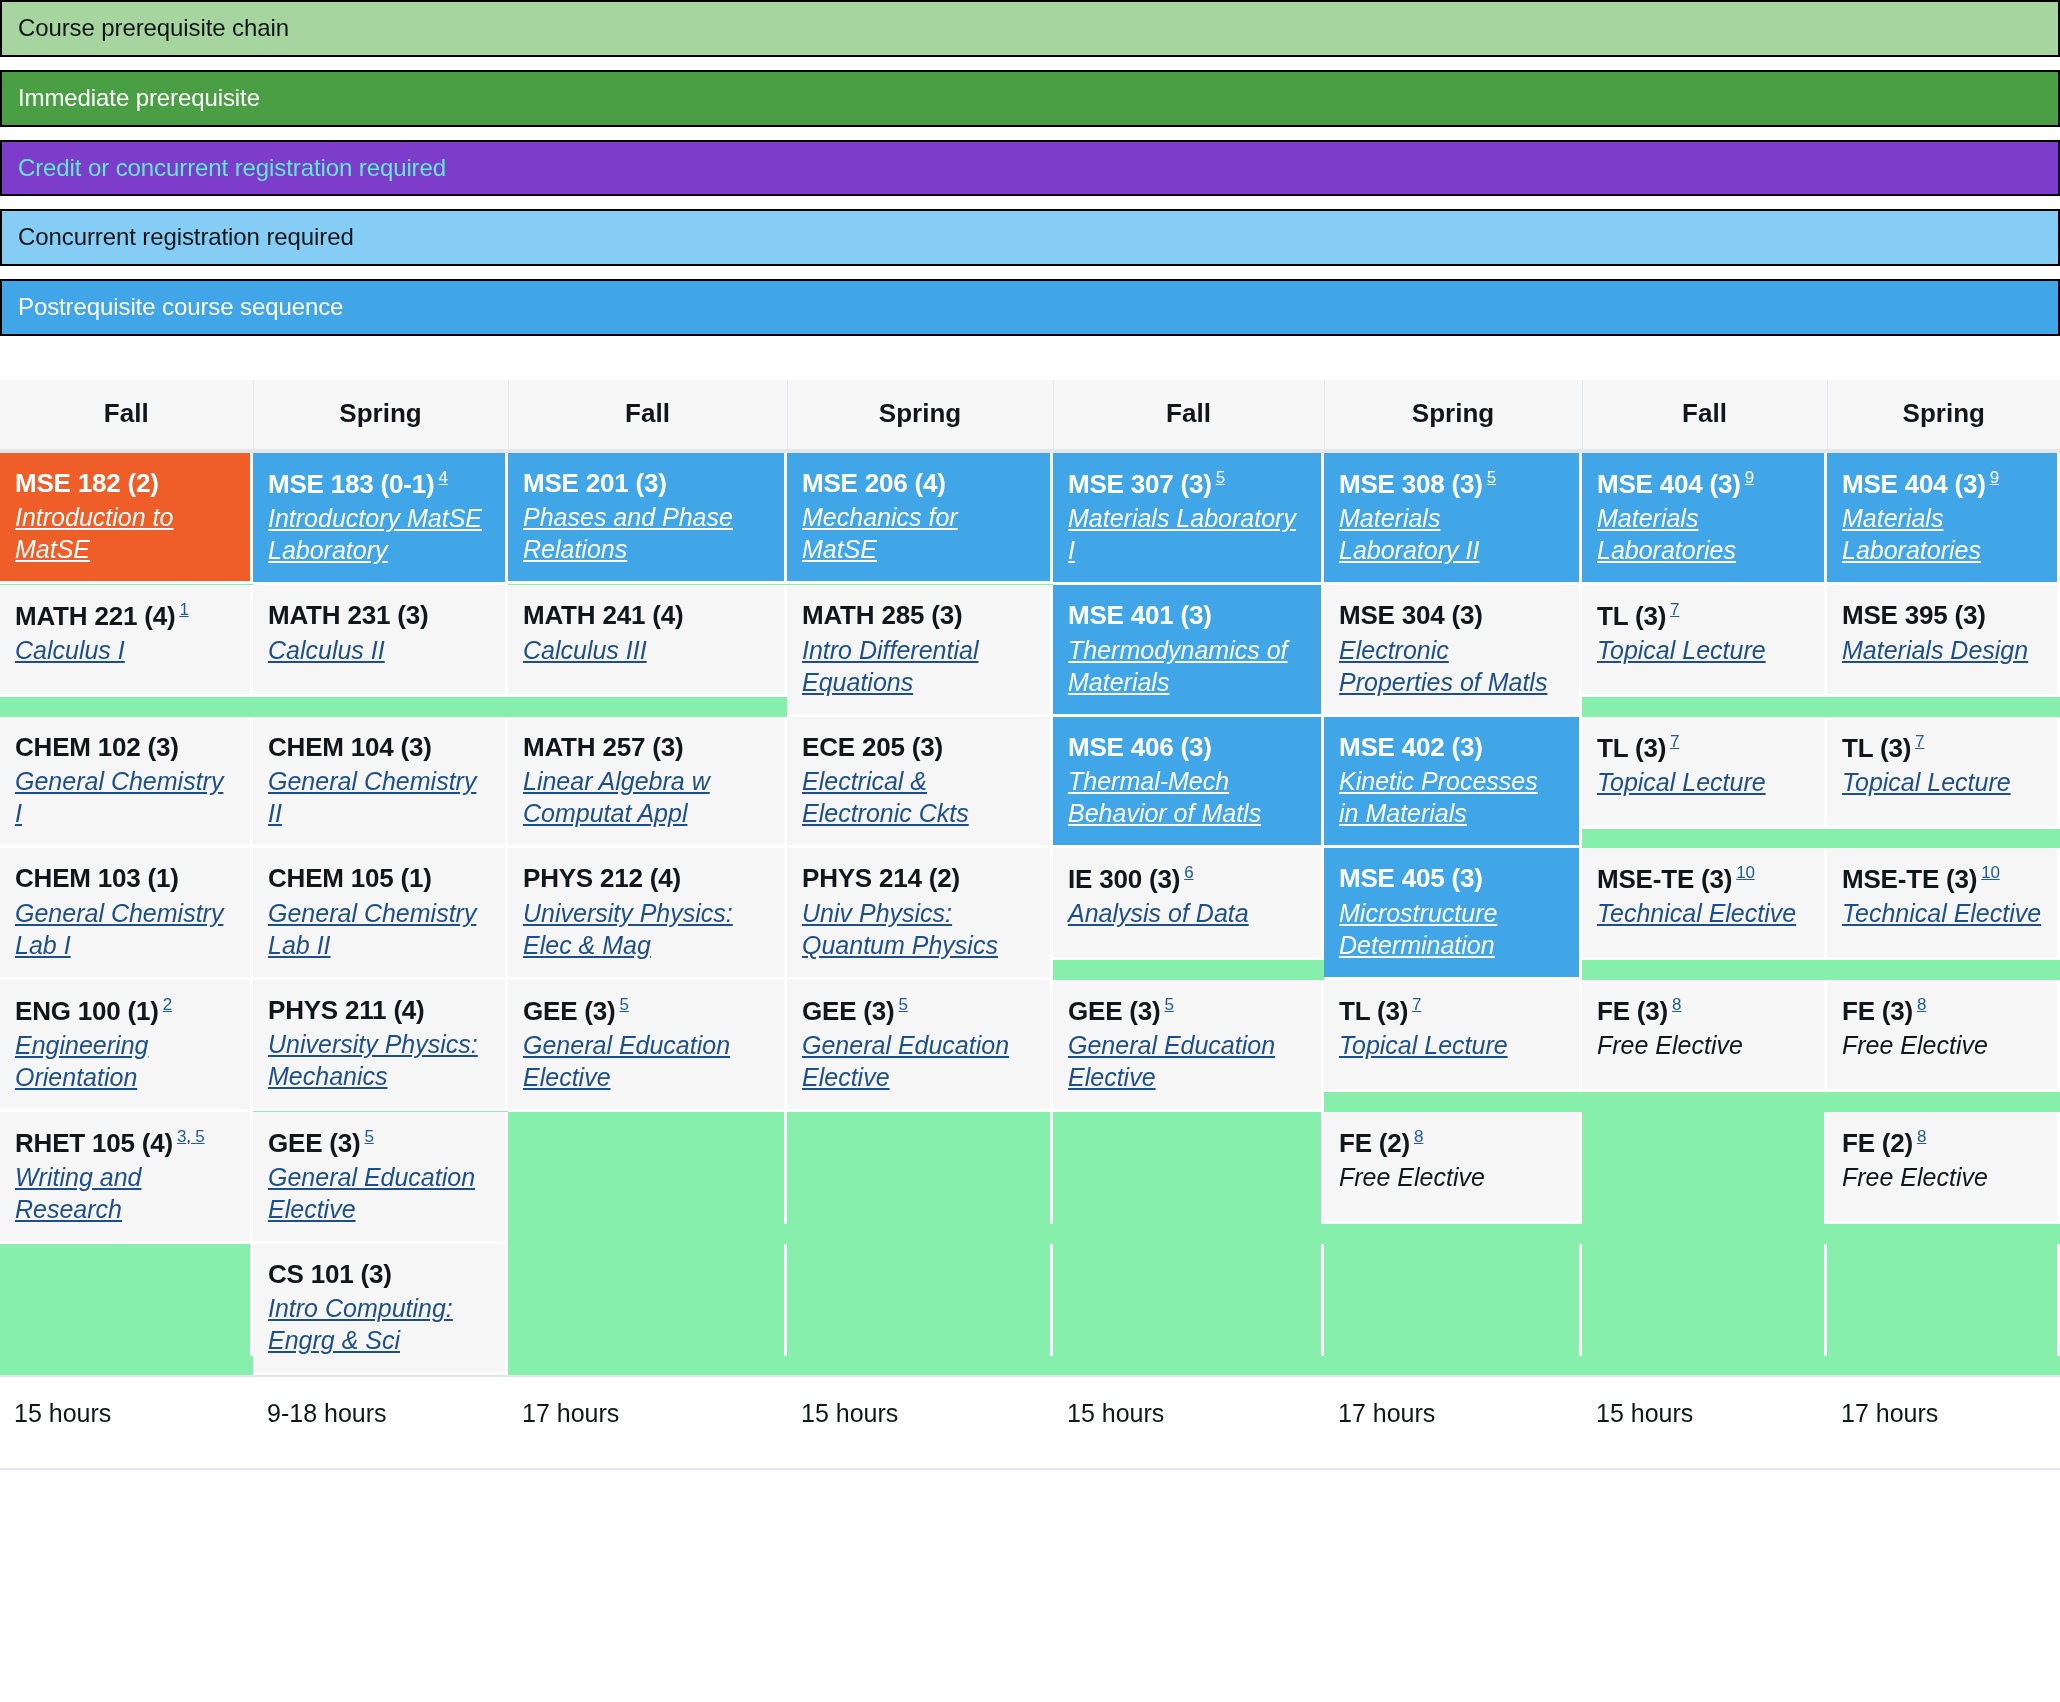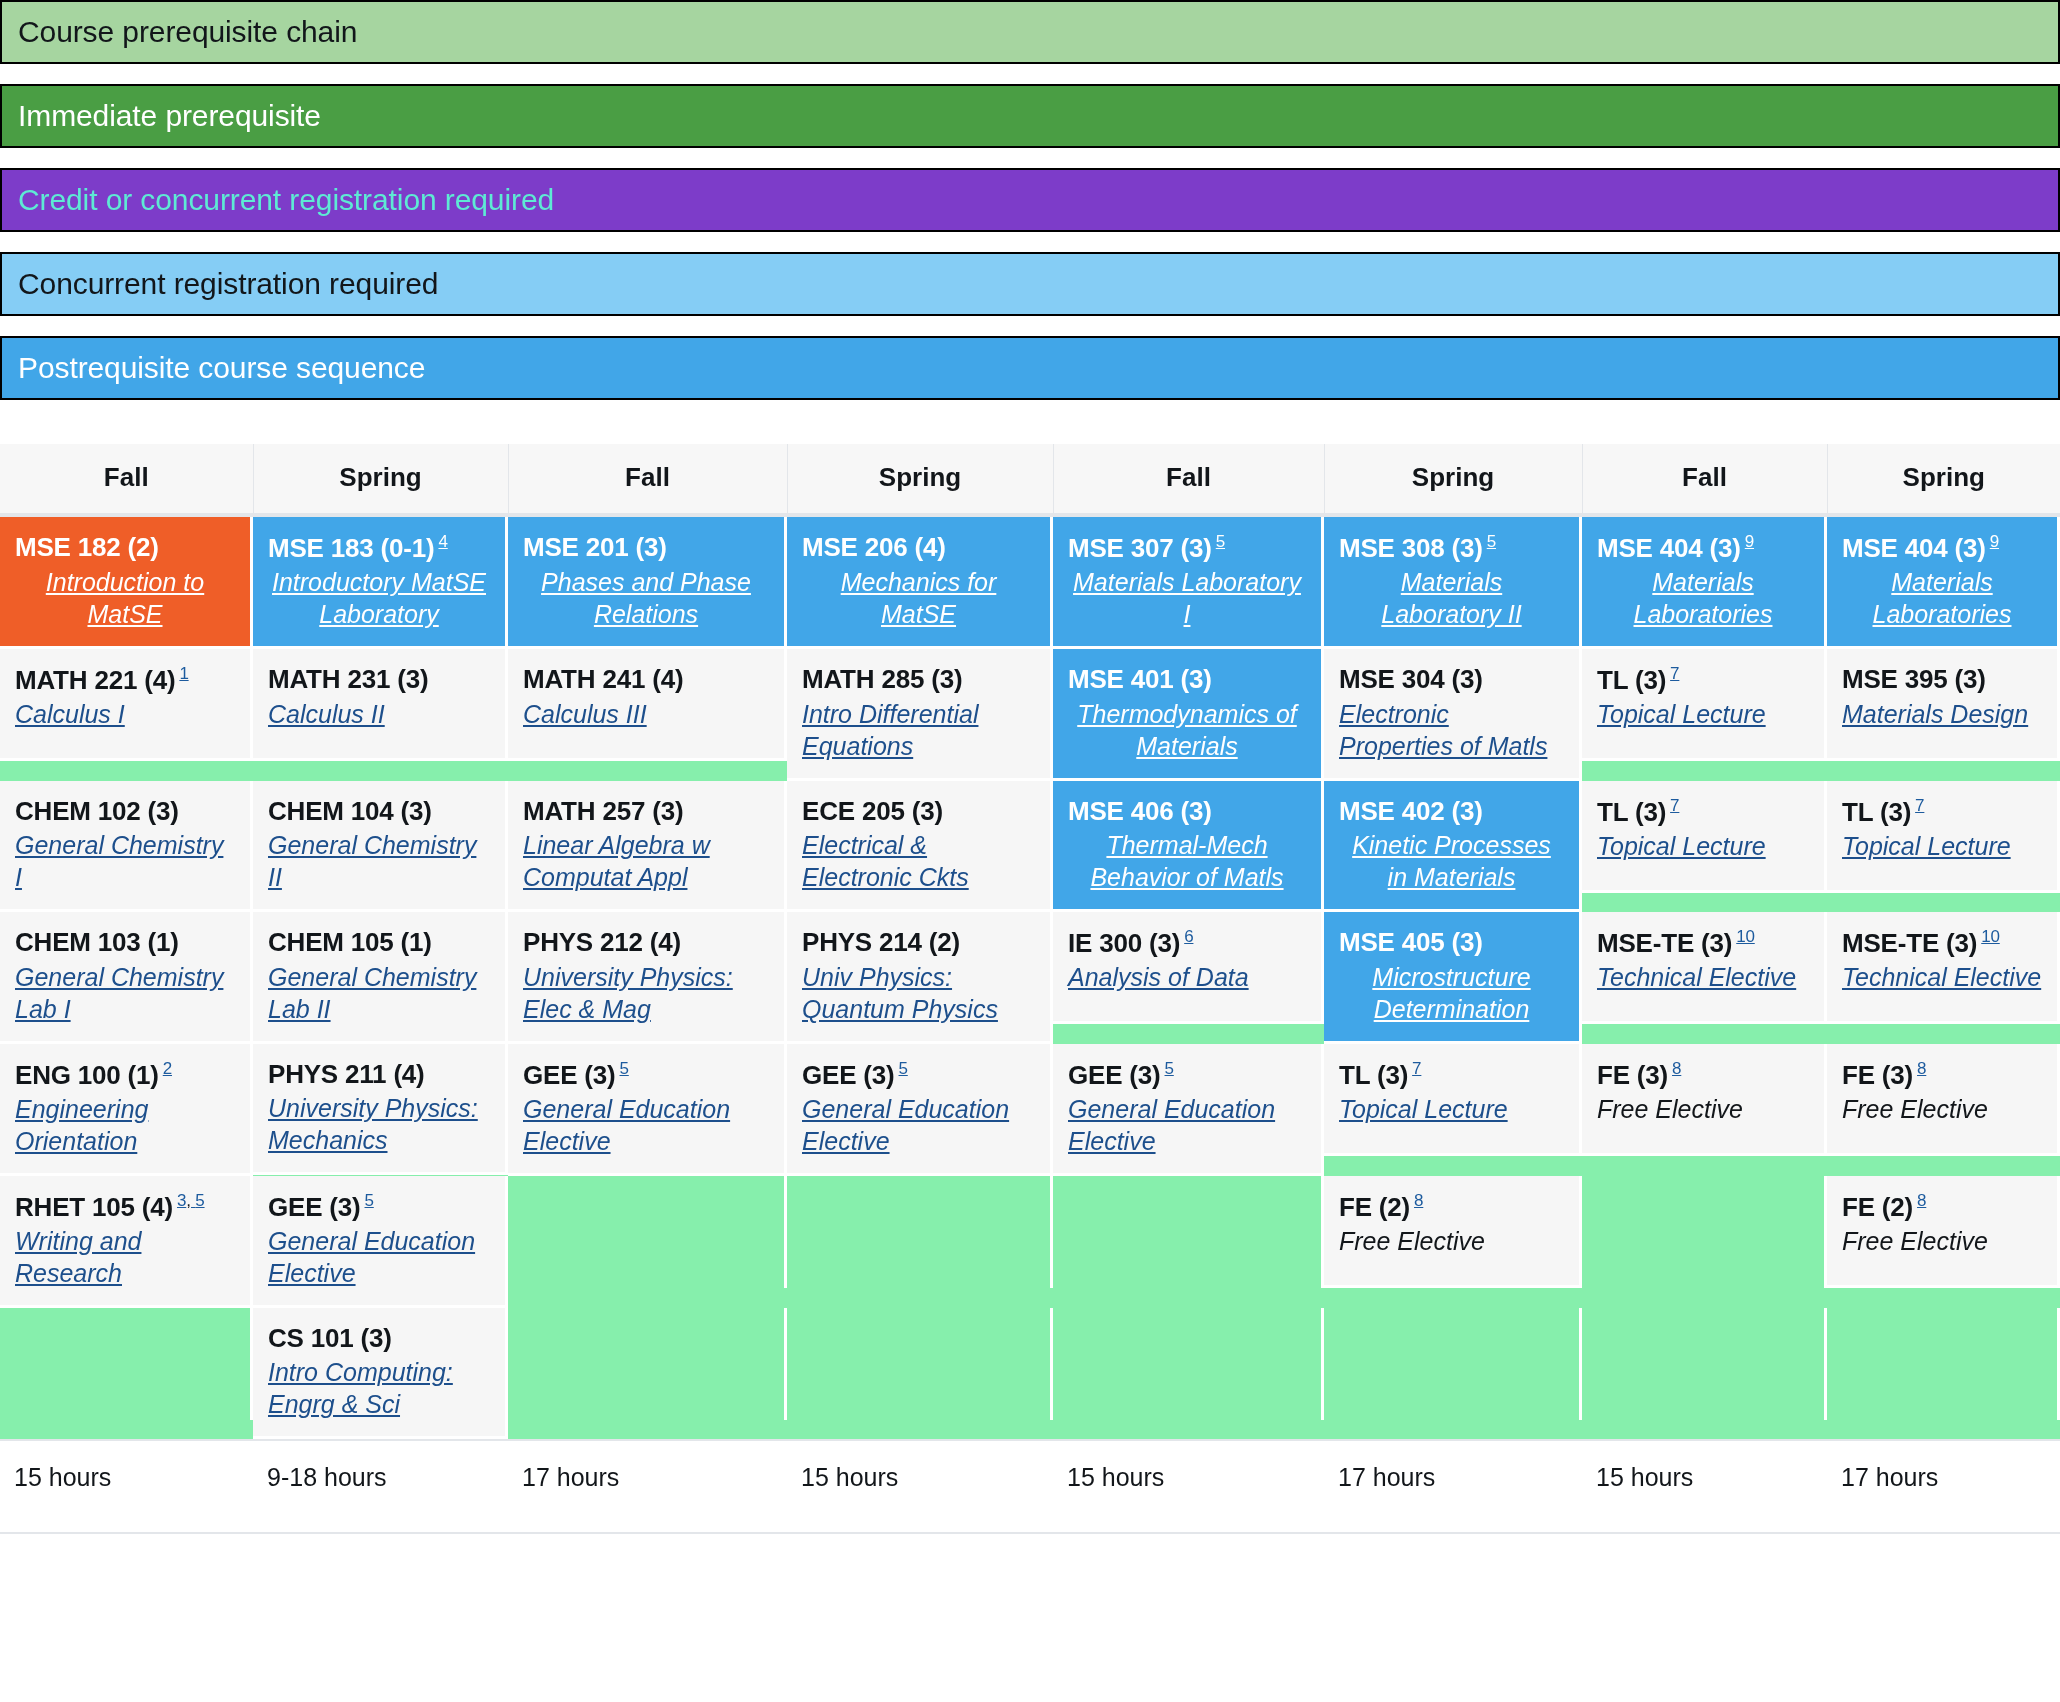--- a/index.html
+++ b/index.html
@@ -8,23 +8,23 @@
     width: 2060px;
     background: #ffffff;
     font-family: "Liberation Sans", sans-serif;
   }
   body { padding: 0 0 14px 0; }
 
   
   .legend { padding: 0; margin: 0 0 44px 0; }
   .legend-row {
     border: 2px solid #000;
-    margin-bottom: 20px;
+    margin-bottom: 13px;
     padding: 12px 16px;
-    font-size: 30px;
+    font-size: 24px;
     line-height: 1.2;
     font-weight: 400;
     letter-spacing: -0.1px;
   }
   .legend-row:first-child { border-top: 2px solid #000; }
 
   
   table.plan {
     width: 2060px;
     border-collapse: collapse;
@@ -102,21 +102,21 @@
   .sup .sep { text-decoration: none; color: #12161a; }
 
   .title {
     font-style: italic;
     font-size: 25px;
     line-height: 1.28;
     color: #1d4f8c;
     text-decoration: underline;
     display: block;
   }
-  .cell.blue .title, .cell.orange .title { color: #ffffff; text-align: center; }
+  .cell.blue .title, .cell.orange .title { color: #ffffff; }
   .title.plain { color: #12161a; text-decoration: none; }
 
   .hours-row td {
     background: #ffffff;
     border-top: 2px solid #e3e6ea;
     border-bottom: 2px solid #e3e6ea;
     padding: 22px 14px 40px 14px;
     font-size: 25px;
     color: #12161a;
     vertical-align: middle;

